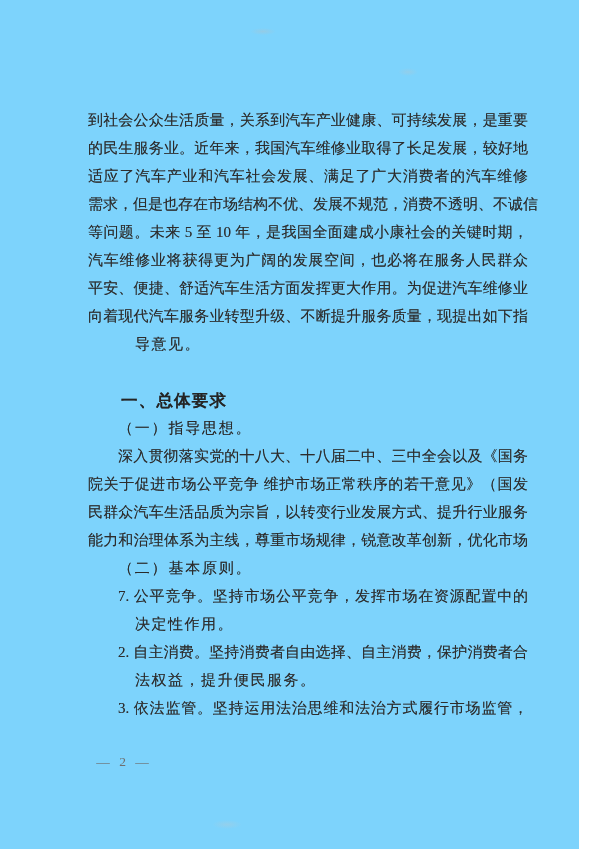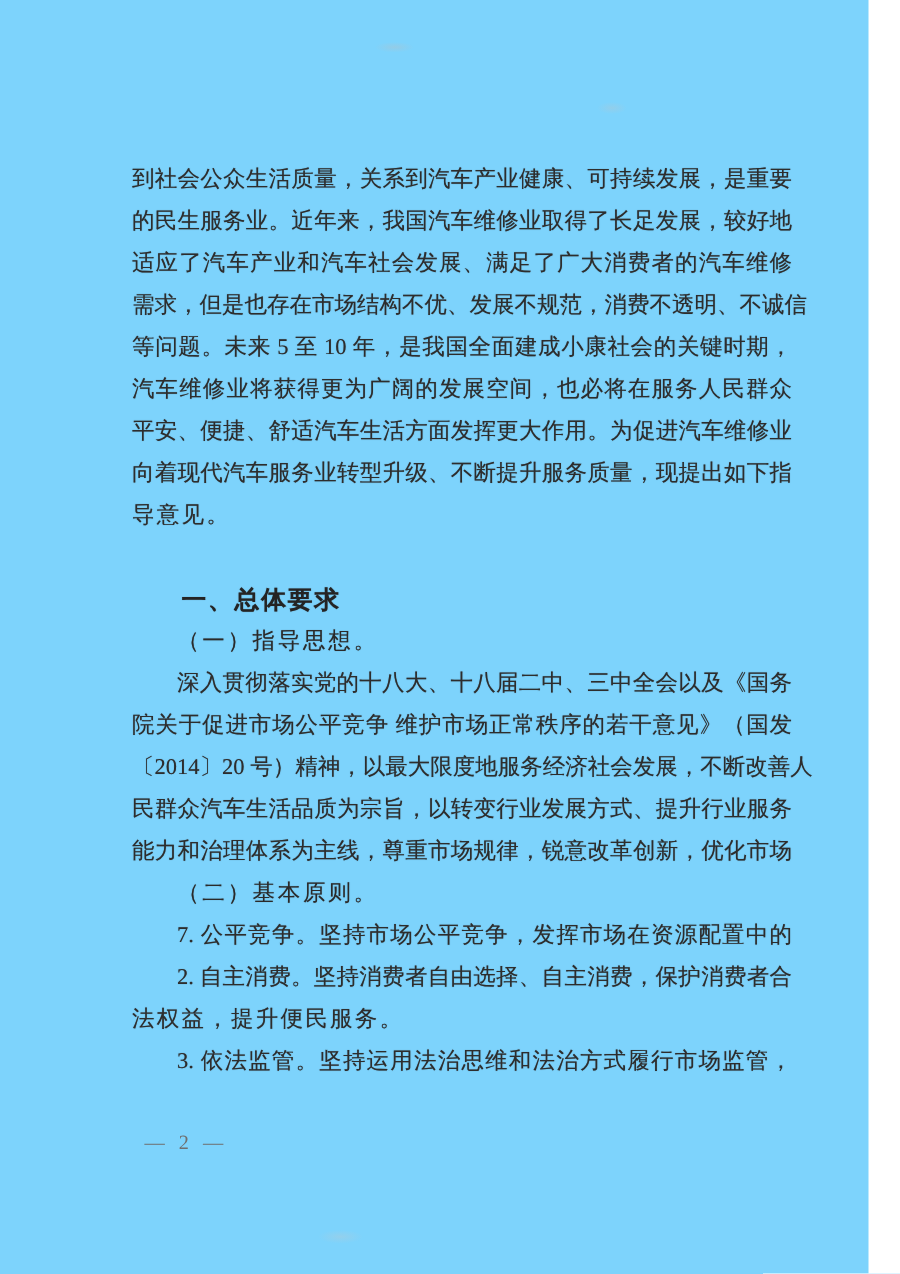--- a/index.html
+++ b/index.html
@@ -28,20 +28,21 @@
     color: #2d2d2d;
     text-align: justify;
     text-align-last: justify;
     white-space: nowrap;
     text-shadow: 0 0 0.6px rgba(45,45,45,0.55);
   }
   .line.end {
     text-align: left;
     text-align-last: left;
     letter-spacing: 1.5px;
+    margin-left: 47px;
   }
   .line.h1 {
     font-family: "Liberation Sans", "DejaVu Sans", sans-serif;
     font-weight: 700;
     font-size: 16.5px;
     text-align: left;
     text-align-last: left;
     letter-spacing: 1.2px;
     color: #242424;
     margin-top: 28px;
@@ -93,24 +94,24 @@
       <div class="line">需求，但是也存在市场结构不优、发展不规范，消费不透明、不诚信</div>
       <div class="line">等问题。未来 5 至 10 年，是我国全面建成小康社会的关键时期，</div>
       <div class="line">汽车维修业将获得更为广阔的发展空间，也必将在服务人民群众</div>
       <div class="line">平安、便捷、舒适汽车生活方面发挥更大作用。为促进汽车维修业</div>
       <div class="line">向着现代汽车服务业转型升级、不断提升服务质量，现提出如下指</div>
       <div class="line end">导意见。</div>
       <div class="line h1 indent">一、总体要求</div>
       <div class="line h2 indent">（一）指导思想。</div>
       <div class="line  indent">深入贯彻落实党的十八大、十八届二中、三中全会以及《国务</div>
       <div class="line">院关于促进市场公平竞争 维护市场正常秩序的若干意见》（国发</div>
-      <div class="line">〔2014〕20 号）精神，以最大限度地服务经济社会发展，不断改善人</div>
       <div class="line">民群众汽车生活品质为宗旨，以转变行业发展方式、提升行业服务</div>
       <div class="line">能力和治理体系为主线，尊重市场规律，锐意改革创新，优化市场</div>
       <div class="line h2 indent">（二）基本原则。</div>
       <div class="line  indent">7. 公平竞争。坚持市场公平竞争，发挥市场在资源配置中的</div>
+      <div class="line end">决定性作用。</div>
       <div class="line  indent">2. 自主消费。坚持消费者自由选择、自主消费，保护消费者合</div>
       <div class="line end">法权益，提升便民服务。</div>
       <div class="line  indent">3. 依法监管。坚持运用法治思维和法治方式履行市场监管，</div>
     </div>
 
   <div class="page-number">— 2 —</div>
 </div>
 
 </body></html>

